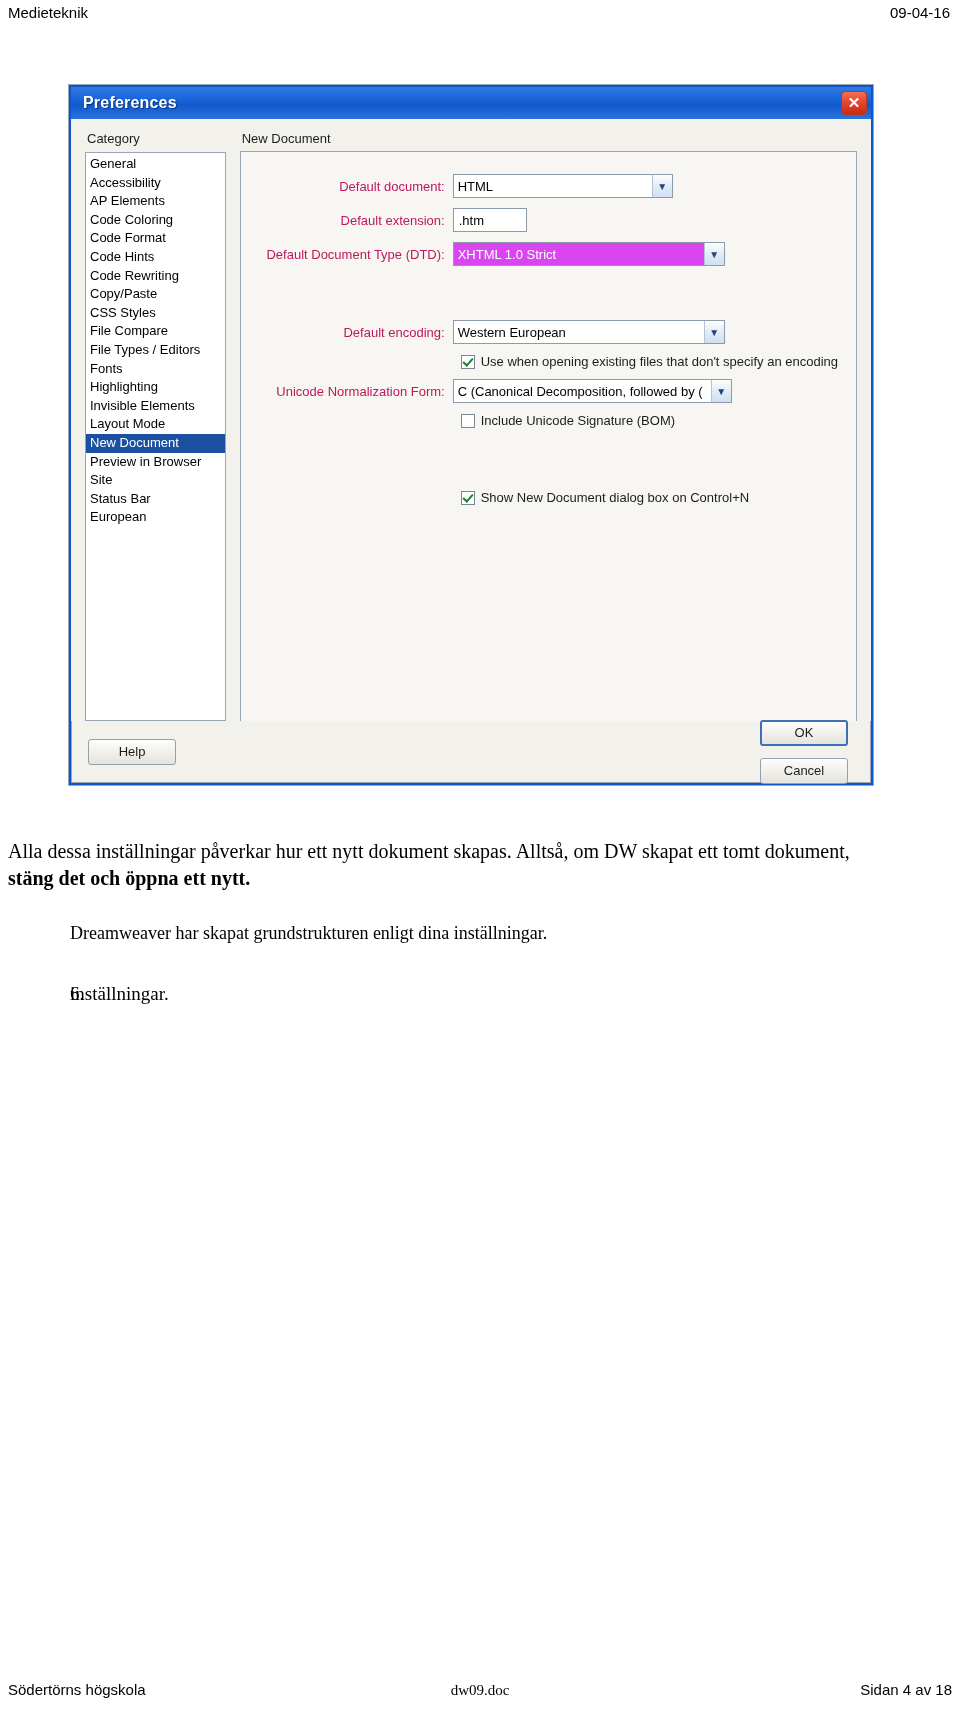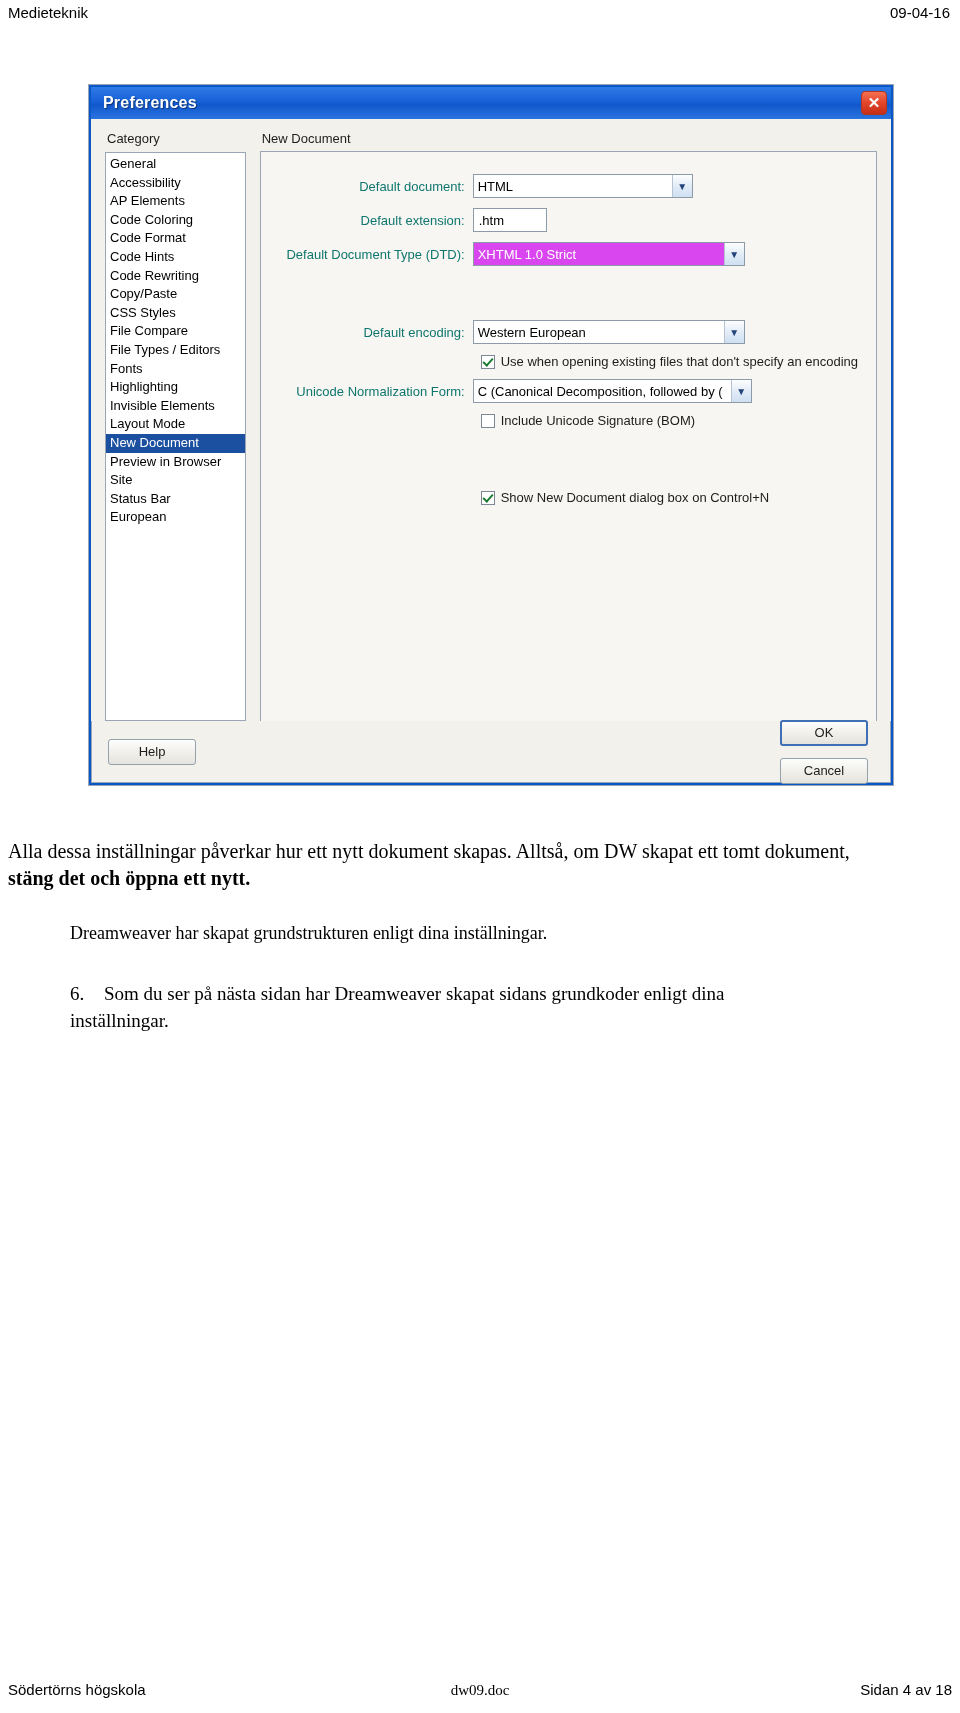--- a/index.html
+++ b/index.html
@@ -25,21 +25,21 @@
     align-items: flex-start;
     font-family: "Liberation Sans", sans-serif;
     font-size: 15px;
     color: #000;
   }
   .page-header .hdr-right { padding-right: 2px; }
 
   
   .screenshot-wrap {
     position: absolute;
-    left: 88px;
+    left: 68px;
     top: 84px;
     width: 806px;
     height: 702px;
     border: 1px solid #9aa6b5;
     background: #f2f1ec;
     box-shadow: 0 0 0 1px #ffffff inset;
   }
   .dialog {
     position: absolute;
     inset: 0;
@@ -131,21 +131,21 @@
   .row {
     display: flex;
     align-items: center;
     margin-bottom: 10px;
   }
   .row-label {
     width: 208px;
     text-align: right;
     padding-right: 8px;
     font-size: 13px;
-    color: #0f766e;
+    color: #be185d;
     white-space: nowrap;
   }
   .row-label.wide { width: 208px; }
 
   .combo {
     height: 24px;
     border: 1px solid #8d9aa8;
     background: #ffffff;
     display: flex;
     align-items: stretch;
@@ -429,21 +429,20 @@
 <div class="doc-text">
   <div class="para-1">
     <span>Alla dessa inställningar påverkar hur ett nytt dokument skapas. Alltså, om DW skapat ett tomt dokument, </span><b>stäng det och öppna ett nytt.</b>
   </div>
 
   <div class="para-2">Dreamweaver har skapat grundstrukturen enligt dina inställningar.</div>
 
   <div class="list-item">
     <span class="list-num">6.</span>
     <span class="list-body">
-      <span>Som du ser på nästa sidan har Dreamweaver skapat sidans grundkoder enligt dina</span>
       <span class="second-line">inställningar.</span>
     </span>
   </div>
 </div>
 
 <div class="page-footer">
   <span class="ft-left">Södertörns högskola</span>
   <span class="ft-mid">dw09.doc</span>
   <span class="ft-right">Sidan 4 av 18</span>
 </div>

